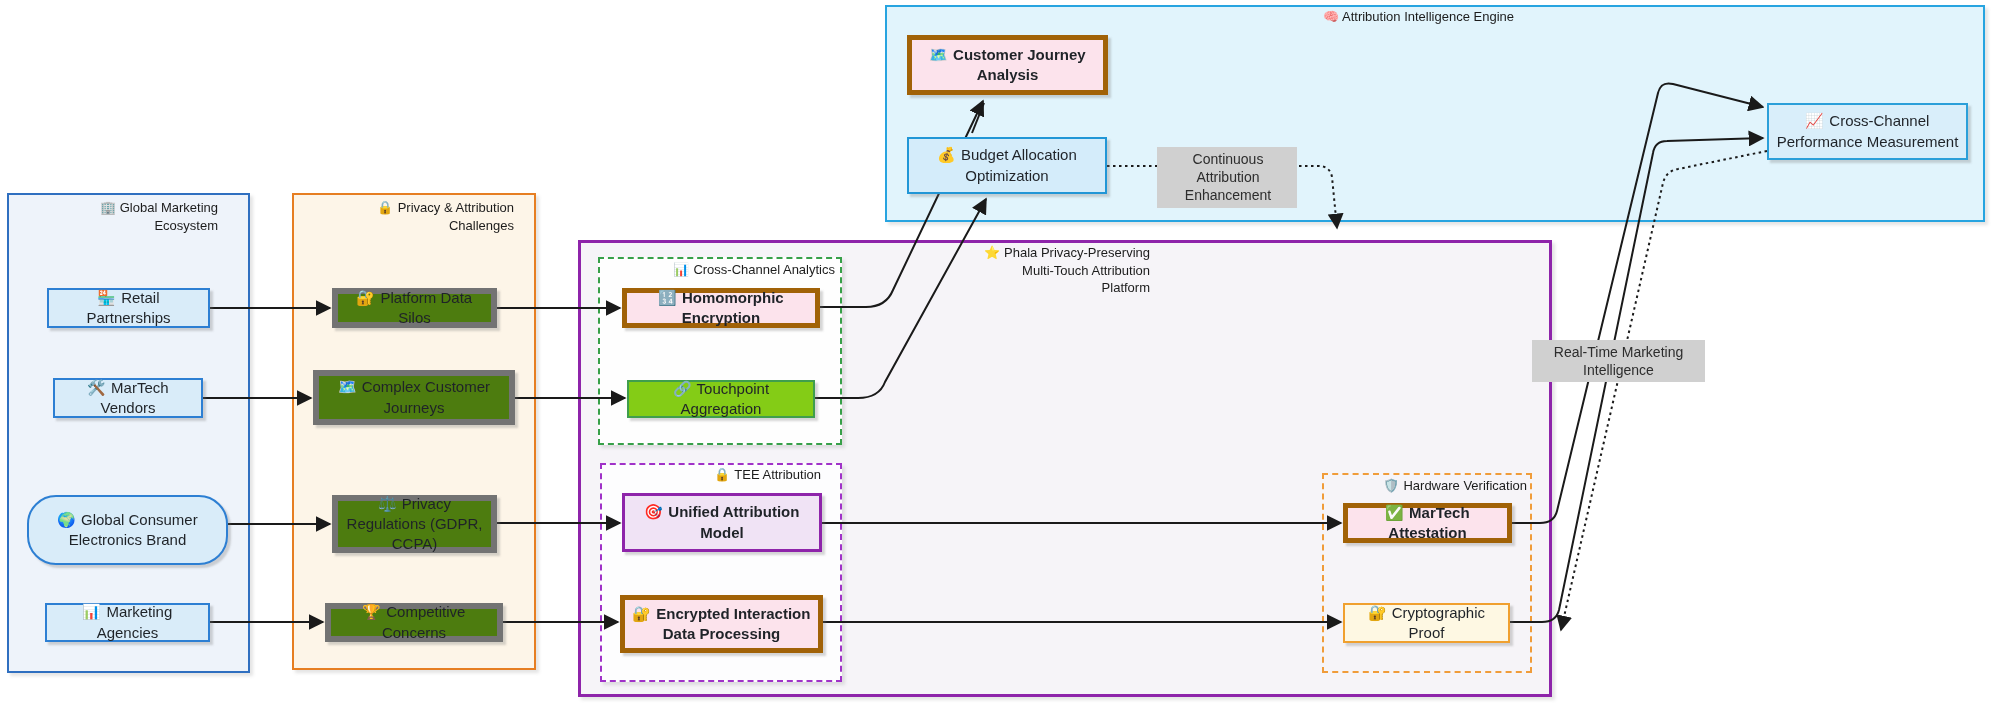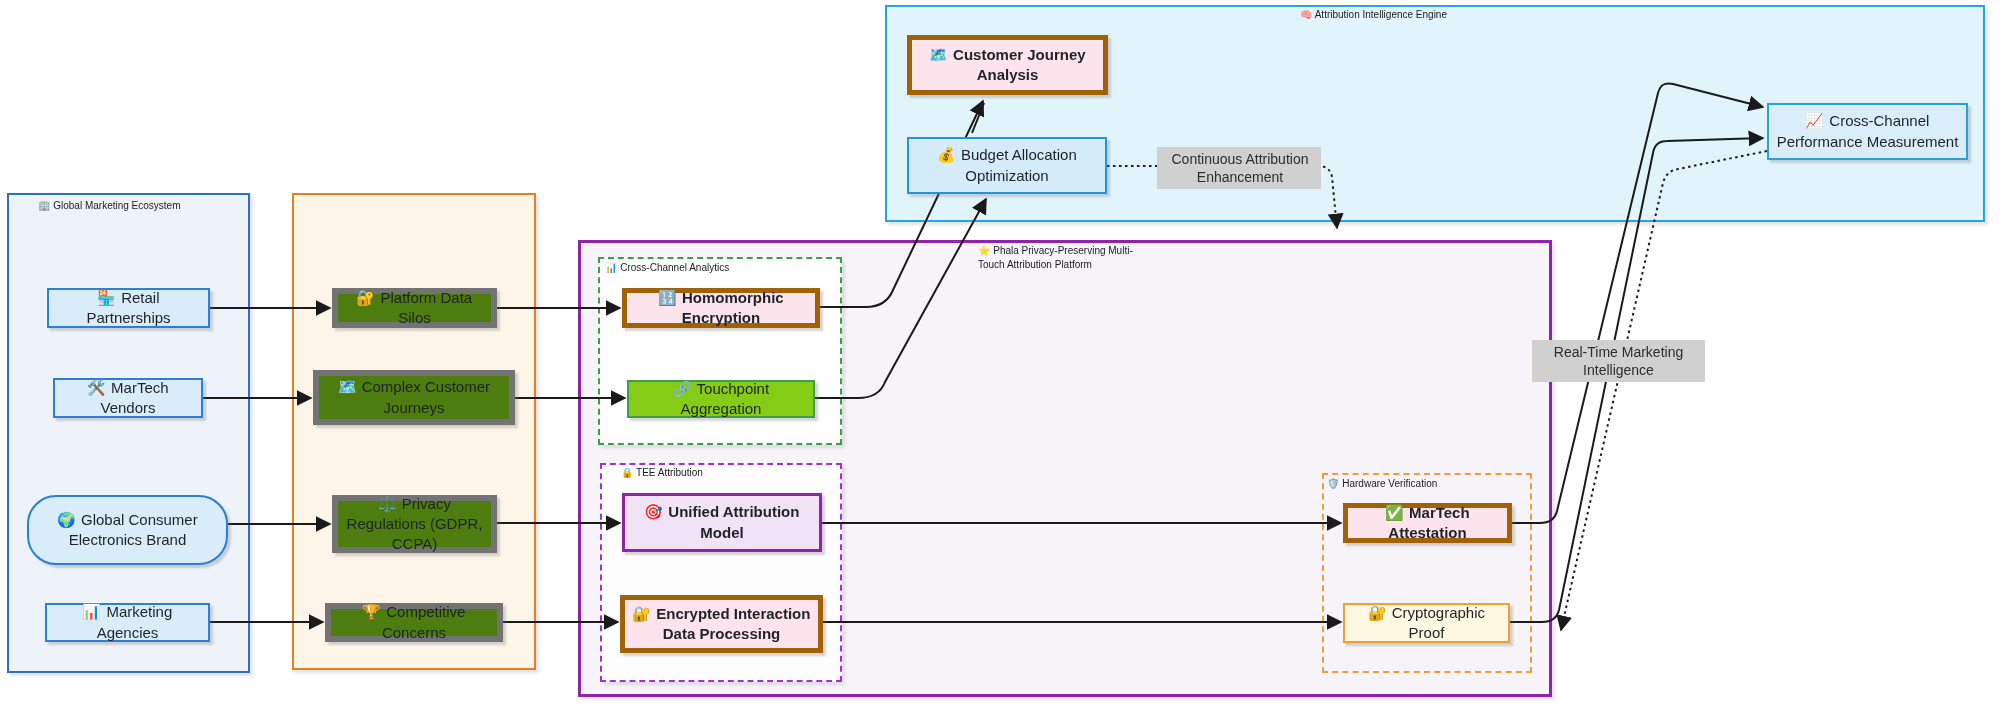--- a/index.html
+++ b/index.html
@@ -1,19 +1,19 @@
 <!DOCTYPE html>
 <html><head>
 <meta charset="utf-8">
 <style>
   html,body{margin:0;padding:0;background:#ffffff;}
   #canvas{position:relative;width:2000px;height:713px;background:#ffffff;
           font-family:"Liberation Sans","DejaVu Sans",sans-serif;color:#1f2328;overflow:hidden;}
   .sg{position:absolute;box-sizing:border-box;box-shadow:3px 3px 3px rgba(150,150,150,.25);}
-  .sg-title{position:absolute;text-align:left;font-size:10px;line-height:1.35;color:#1c1c1c;z-index:5;}
+  .sg-title{position:absolute;text-align:right;font-size:13px;line-height:1.35;color:#1c1c1c;z-index:5;}
   .node{position:absolute;box-sizing:border-box;display:flex;align-items:center;justify-content:center;
         text-align:center;font-size:15px;line-height:1.35;z-index:4;
         box-shadow:3px 3px 2px rgba(120,120,120,.3);padding:2px 6px;}
   .node .ic{margin-right:5px;}
   .bold{font-weight:700;}
   svg.edges{position:absolute;left:0;top:0;z-index:2;}
   .edge-label{position:absolute;z-index:6;background:#d0d0d0;color:#2d2d2d;font-size:14px;
               line-height:1.3;text-align:center;padding:3px 6px;box-sizing:border-box;}
   
   .blue-sg{background:#eef3fa;border:2px solid #2f6fc0;}
@@ -40,20 +40,24 @@
   <div class="sg orange-sg" style="left:292px;top:193px;width:244px;height:477px;"></div>
   <div class="sg cyan-sg" style="left:885px;top:5px;width:1100px;height:217px;"></div>
   <div class="sg purple-sg" style="left:578px;top:240px;width:974px;height:457px;"></div>
   <div class="sg green-dash" style="left:598px;top:257px;width:244px;height:188px;"></div>
   <div class="sg purple-dash" style="left:600px;top:463px;width:242px;height:219px;"></div>
   <div class="sg orange-dash" style="left:1322px;top:473px;width:210px;height:200px;"></div>
 
   <div class="sg-title" style="left:38px;top:199px;width:180px;">
     <span>🏢</span>
     <span>Global Marketing Ecosystem</span>
+  </div>
+  <div class="sg-title" style="left:314px;top:199px;width:200px;">
+    <span>🔒</span>
+    <span>Privacy &amp; Attribution Challenges</span>
   </div>
   <div class="sg-title" style="left:1300px;top:8px;width:214px;">
     <span>🧠</span>
     <span>Attribution Intelligence Engine</span>
   </div>
   <div class="sg-title" style="left:978px;top:244px;width:172px;">
     <span>⭐</span>
     <span>Phala Privacy-Preserving Multi-Touch Attribution Platform</span>
   </div>
   <div class="sg-title" style="left:605px;top:261px;width:230px;">
@@ -145,20 +149,20 @@
   <div class="node n-pink bold" style="left:907px;top:35px;width:201px;height:60px;">
     <span><span class="ic">🗺️</span><span>Customer Journey Analysis</span></span>
   </div>
   <div class="node n-blue" style="left:907px;top:137px;width:200px;height:57px;background:#d4ecfa;border-color:#2196d6;">
     <span><span class="ic">💰</span><span>Budget Allocation Optimization</span></span>
   </div>
   <div class="node n-cyan" style="left:1767px;top:103px;width:201px;height:57px;">
     <span><span class="ic">📈</span><span>Cross-Channel Performance Measurement</span></span>
   </div>
 
-  <div class="edge-label" style="left:1157px;top:147px;width:164px;padding-left:8px;">
+  <div class="edge-label" style="left:1157px;top:147px;width:140px;padding-left:8px;">
     <span>Continuous Attribution Enhancement</span>
   </div>
   <div class="edge-label" style="left:1532px;top:340px;width:173px;">
     <span>Real-Time Marketing Intelligence</span>
   </div>
 
 </div>
 
 </body></html>

